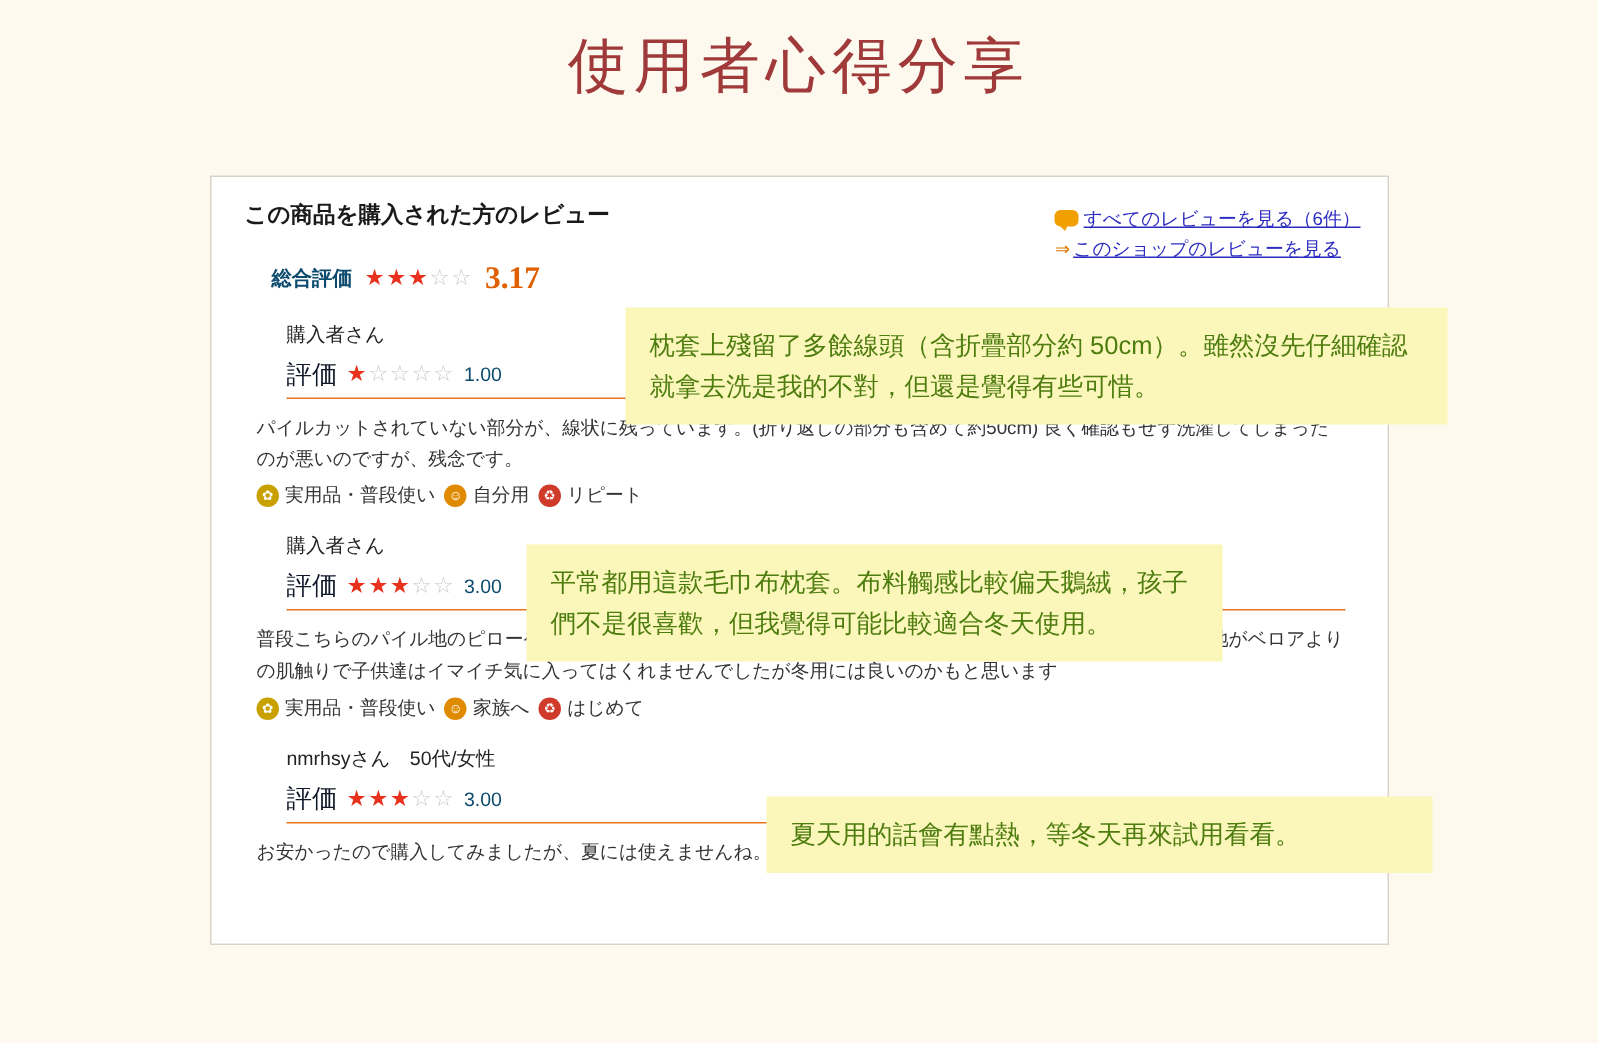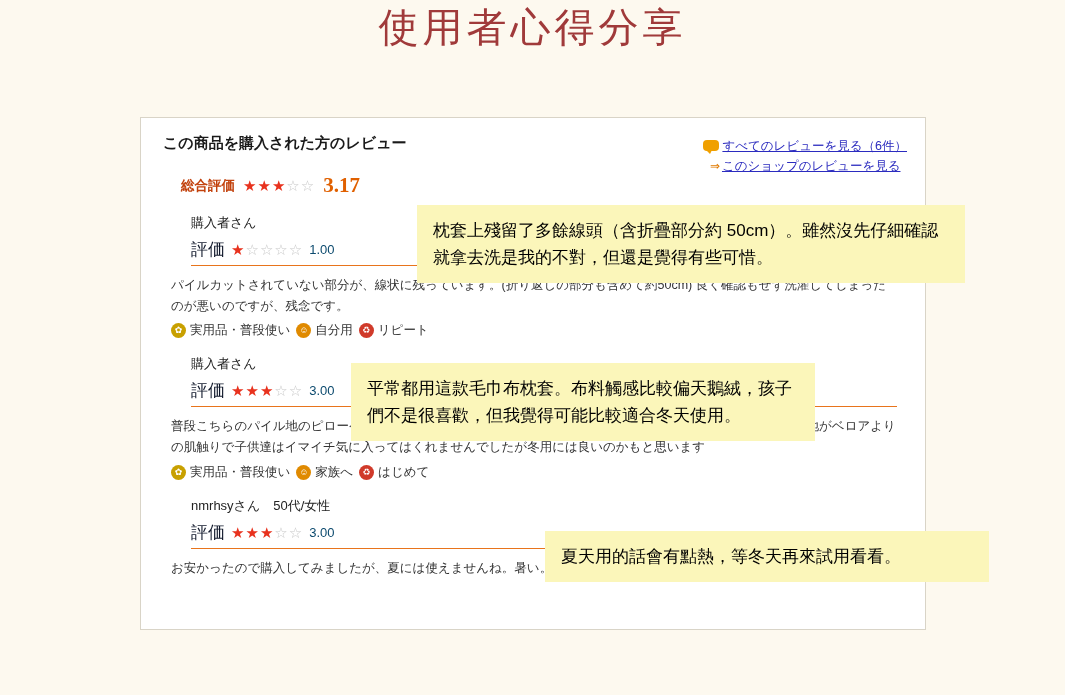--- a/index.html
+++ b/index.html
@@ -14,21 +14,21 @@
     color: #333;
     position: relative;
     overflow: hidden;
   }
   .page-title {
     text-align: center;
     font-family: "Liberation Serif", serif;
     font-size: 40px;
     color: #a03a3a;
     letter-spacing: 4px;
-    margin: 0;
+    margin: 16px;
     font-weight: normal;
   }
   .review-panel {
     position: absolute;
     left: 140px;
     top: 117px;
     width: 786px;
     height: 513px;
     background: #ffffff;
     border: 1px solid #d9d4c7;
@@ -43,21 +43,21 @@
   .panel-header {
     font-size: 15px;
     font-weight: bold;
     color: #1a1a1a;
     margin: 0 0 4px 0;
   }
   .header-links {
     position: absolute;
     right: 18px;
     top: 18px;
-    text-align: center;
+    text-align: left;
     font-size: 12.5px;
     line-height: 20px;
   }
   .header-links a {
     color: #2b2bbf;
     text-decoration: underline;
   }
   .balloon-icon {
     display: inline-block;
     width: 16px;
@@ -85,21 +85,21 @@
   .overall-row {
     margin-top: 20px;
     margin-left: 18px;
     display: flex;
     align-items: center;
     gap: 8px;
   }
   .overall-label {
     font-size: 13.5px;
     font-weight: bold;
-    color: #c2410c;
+    color: #0c4a6e;
   }
   .overall-score {
     font-size: 21px;
     font-weight: bold;
     color: #e06000;
     font-family: "Liberation Serif", serif;
   }
   .stars {
     letter-spacing: 1px;
     font-size: 15px;
@@ -168,30 +168,30 @@
     text-align: center;
     color: #fff;
   }
   .tag-icon.use { background: #c8a000; }
   .tag-icon.who { background: #e08a00; }
   .tag-icon.freq { background: #d03a2a; }
 
   .note {
     position: absolute;
     background: #fbf6ba;
-    color: #000000;
+    color: #4d7c0f;
     font-family: "Liberation Sans", sans-serif;
     font-size: 17px;
     line-height: 1.6;
     padding: 12px 16px;
     box-sizing: border-box;
   }
   #note-1 { left: 417px; top: 205px; width: 548px; }
   #note-2 { left: 351px; top: 363px; width: 464px; }
-  #note-3 { left: 511px; top: 531px; width: 444px; margin-left: 34px; }
+  #note-3 { left: 511px; top: 531px; width: 444px; }
 </style>
 </head>
 <body>
 
 <h1 class="page-title">使用者心得分享</h1>
 
 <div class="review-panel">
   <div class="panel-inner">
 
     <div class="panel-header">この商品を購入された方のレビュー</div>

